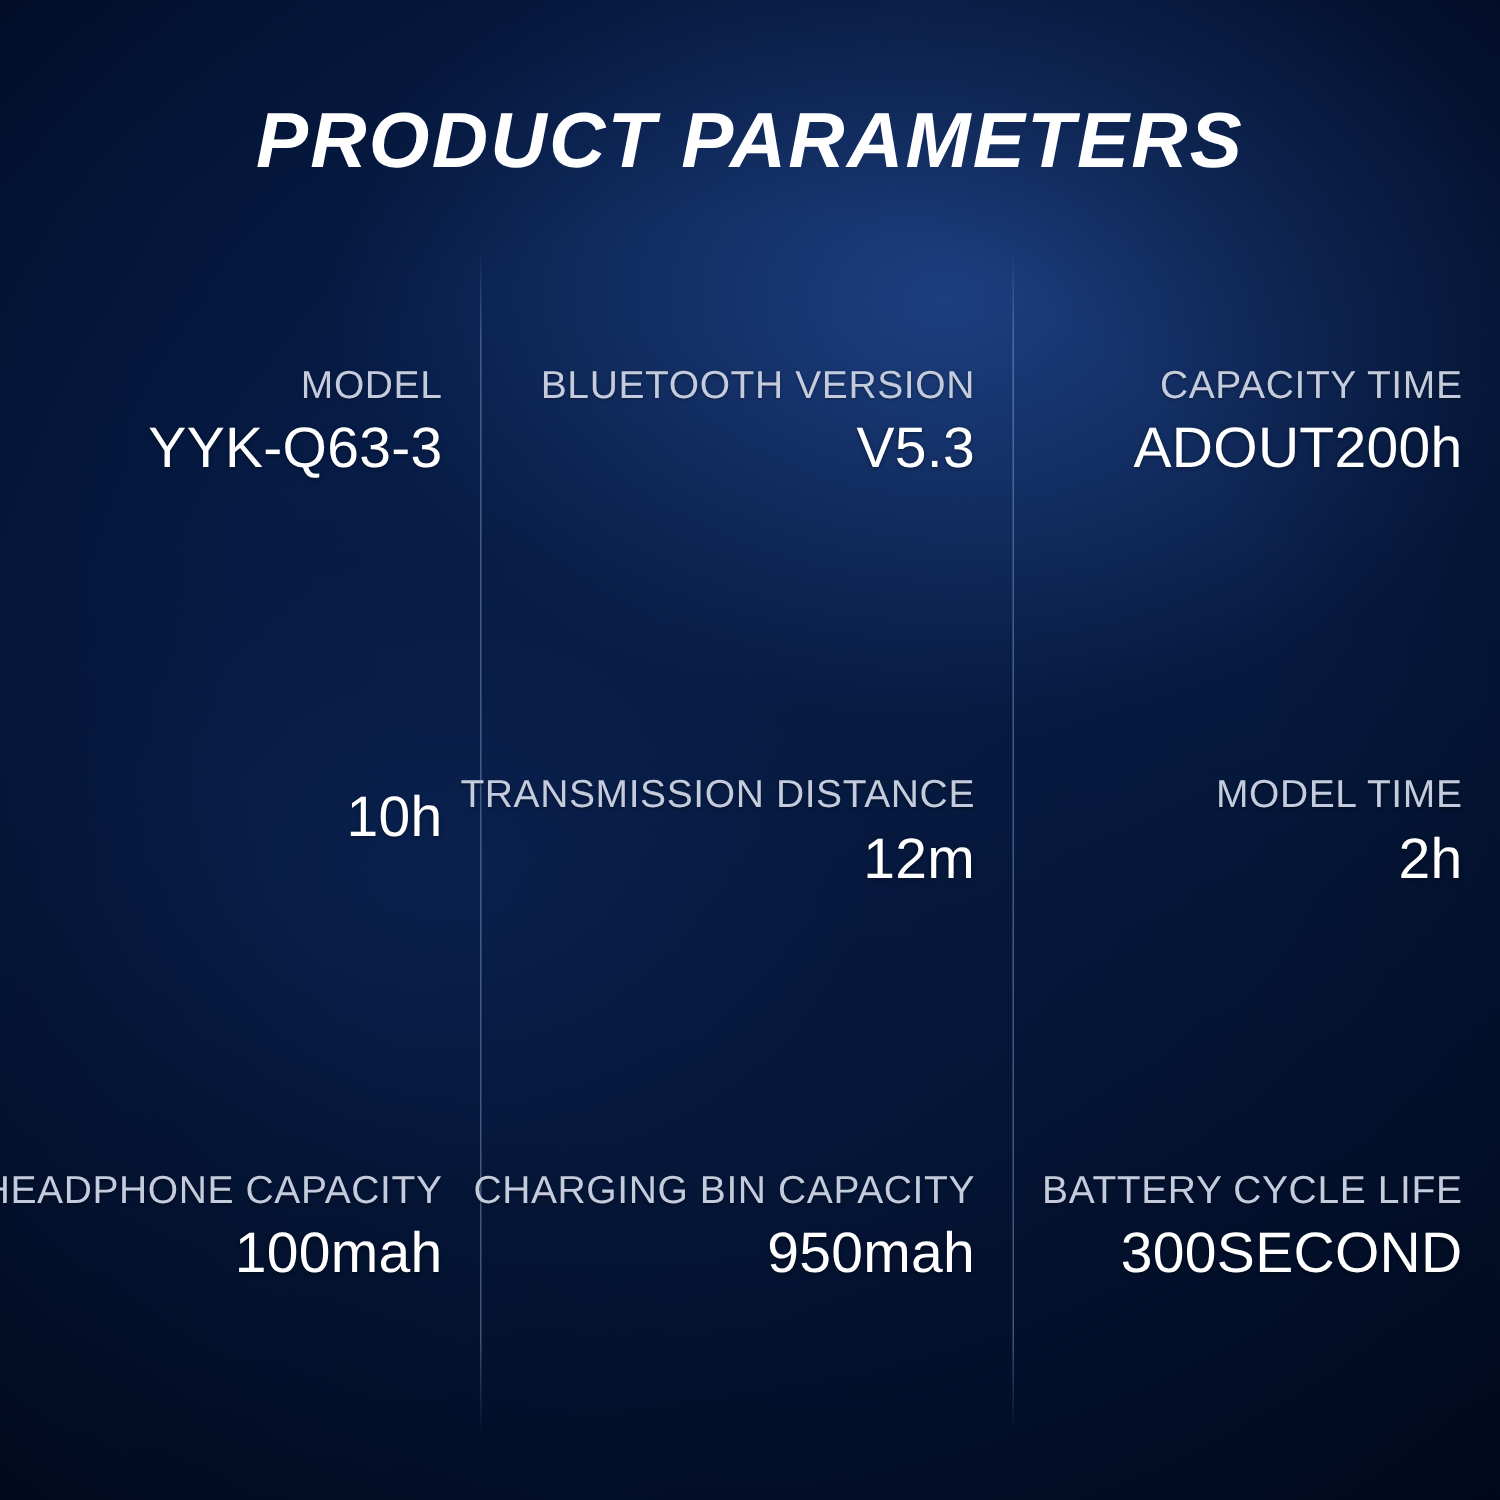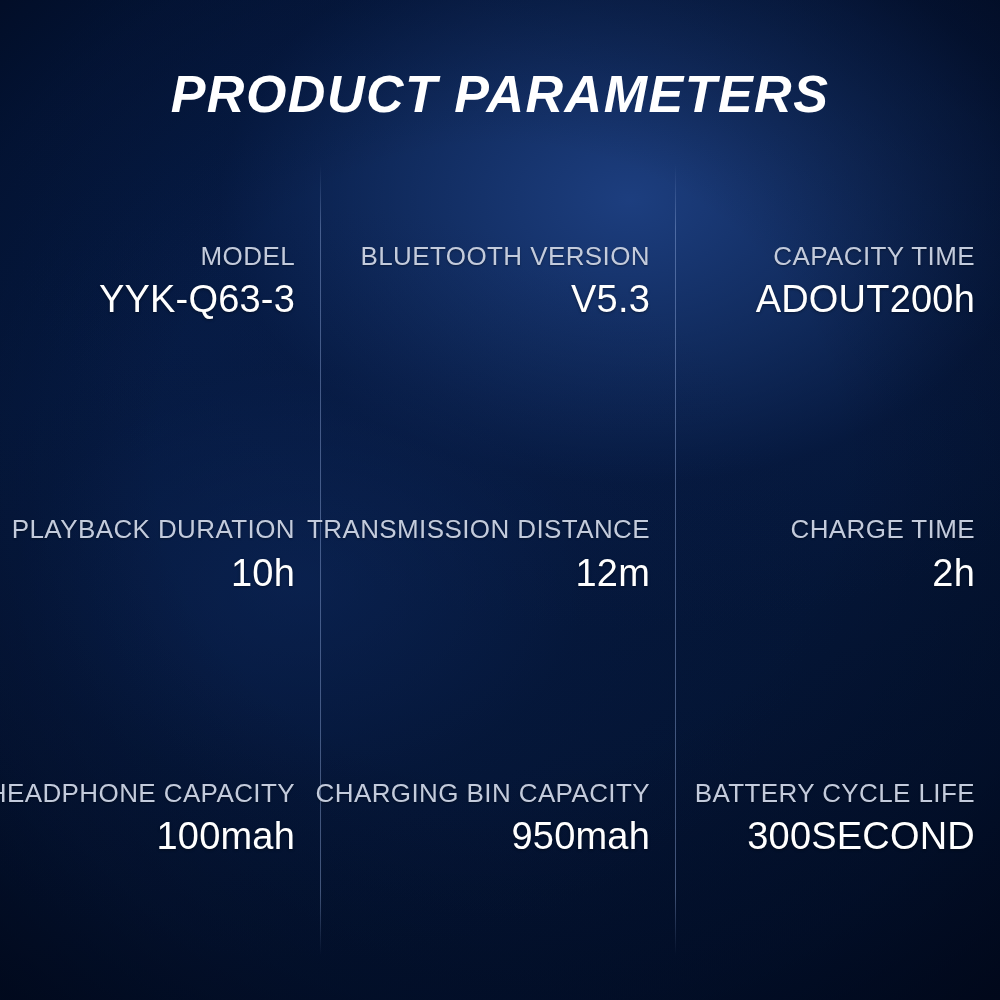--- a/index.html
+++ b/index.html
@@ -152,29 +152,28 @@
     <div class="cell r0">
       <div class="p-label">BLUETOOTH VERSION</div>
       <div class="p-value">V5.3</div>
     </div>
     <div class="cell r0">
       <div class="p-label">CAPACITY TIME</div>
       <div class="p-value">ADOUT200h</div>
     </div>
 
     <div class="cell r1">
-      <div class="p-label">PLAYBACK DURATION</div>
       <div class="p-value">10h</div>
     </div>
     <div class="cell r1">
       <div class="p-label">TRANSMISSION DISTANCE</div>
       <div class="p-value">12m</div>
     </div>
     <div class="cell r1">
-      <div class="p-label">CHARGE TIME</div>
+      <div class="p-label">MODEL TIME</div>
       <div class="p-value">2h</div>
     </div>
 
     <div class="cell r2">
       <div class="p-label">HEADPHONE CAPACITY</div>
       <div class="p-value">100mah</div>
     </div>
     <div class="cell r2">
       <div class="p-label">CHARGING BIN CAPACITY</div>
       <div class="p-value">950mah</div>

